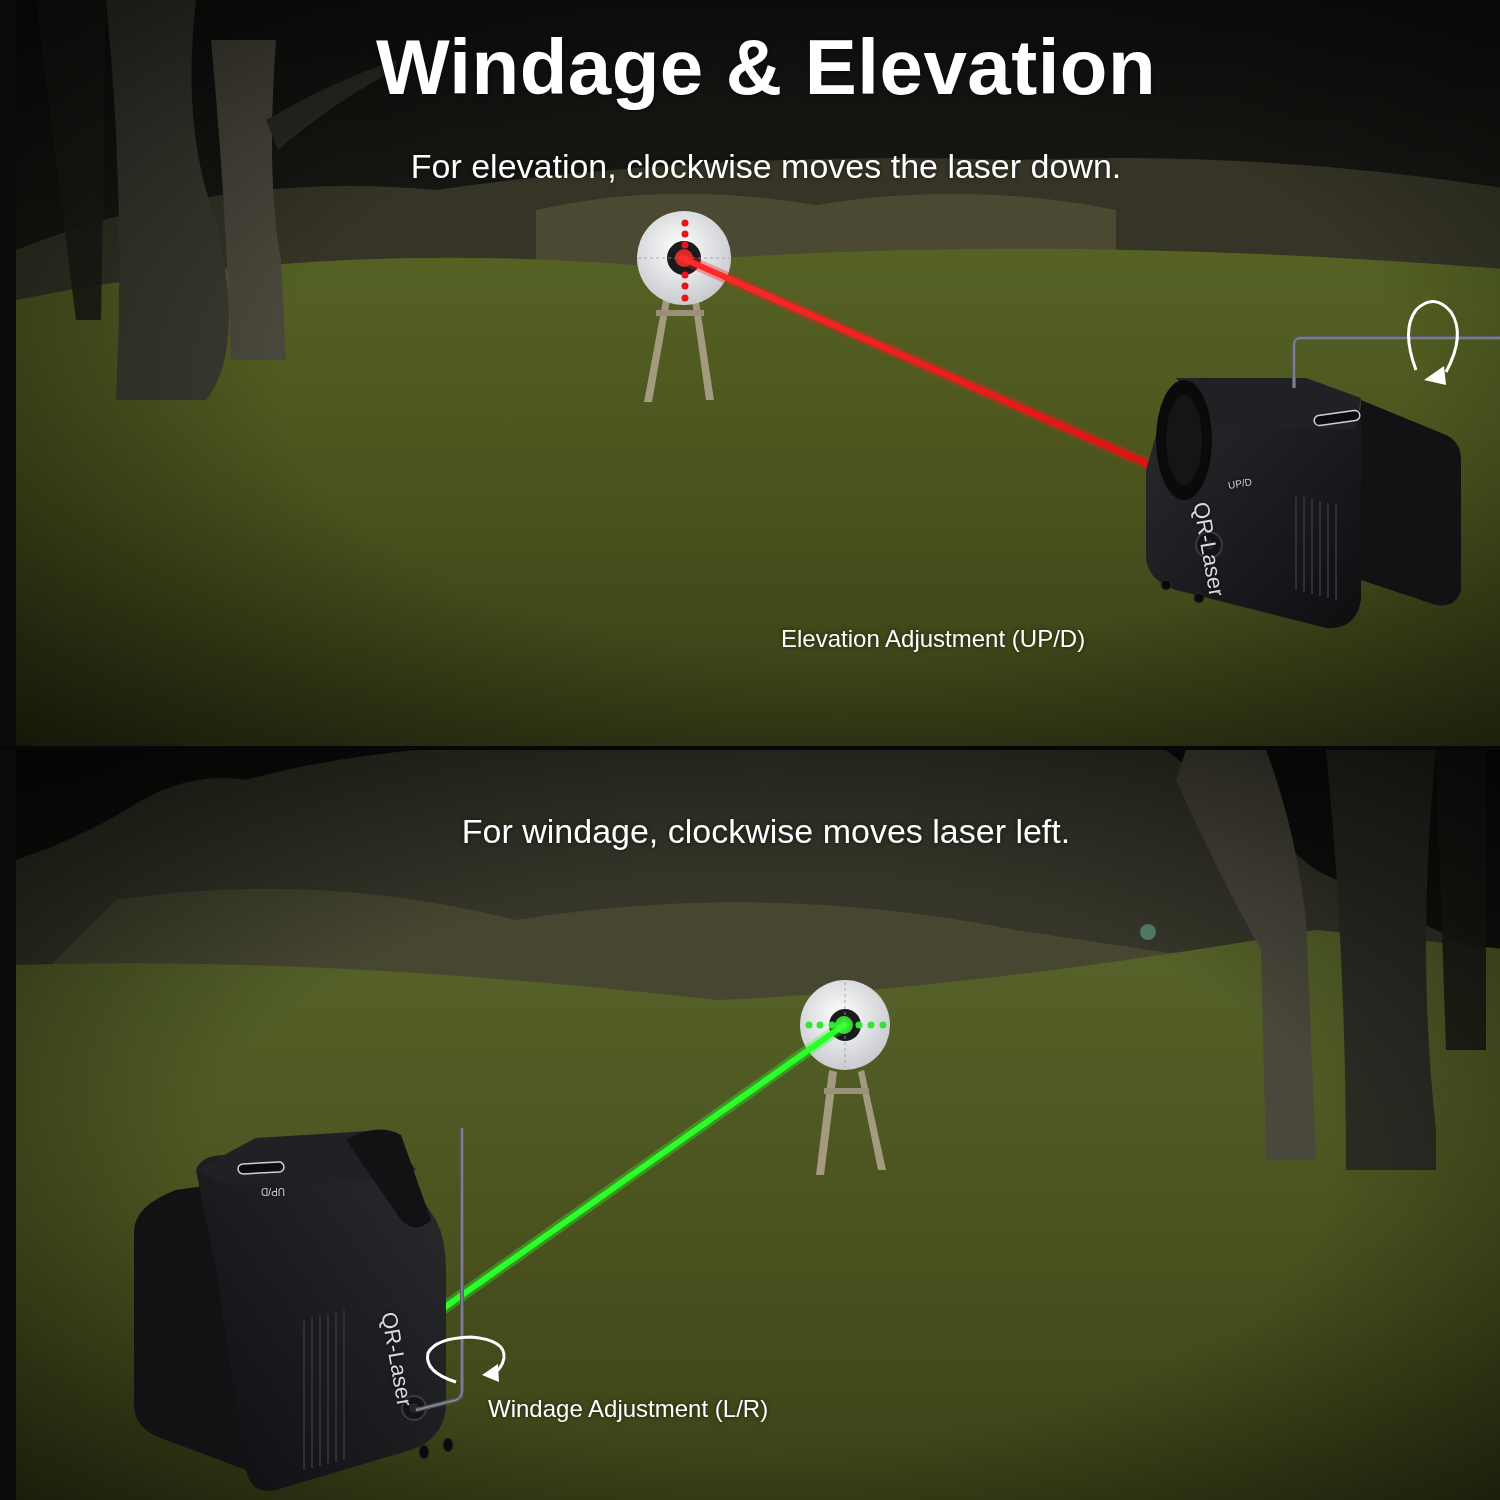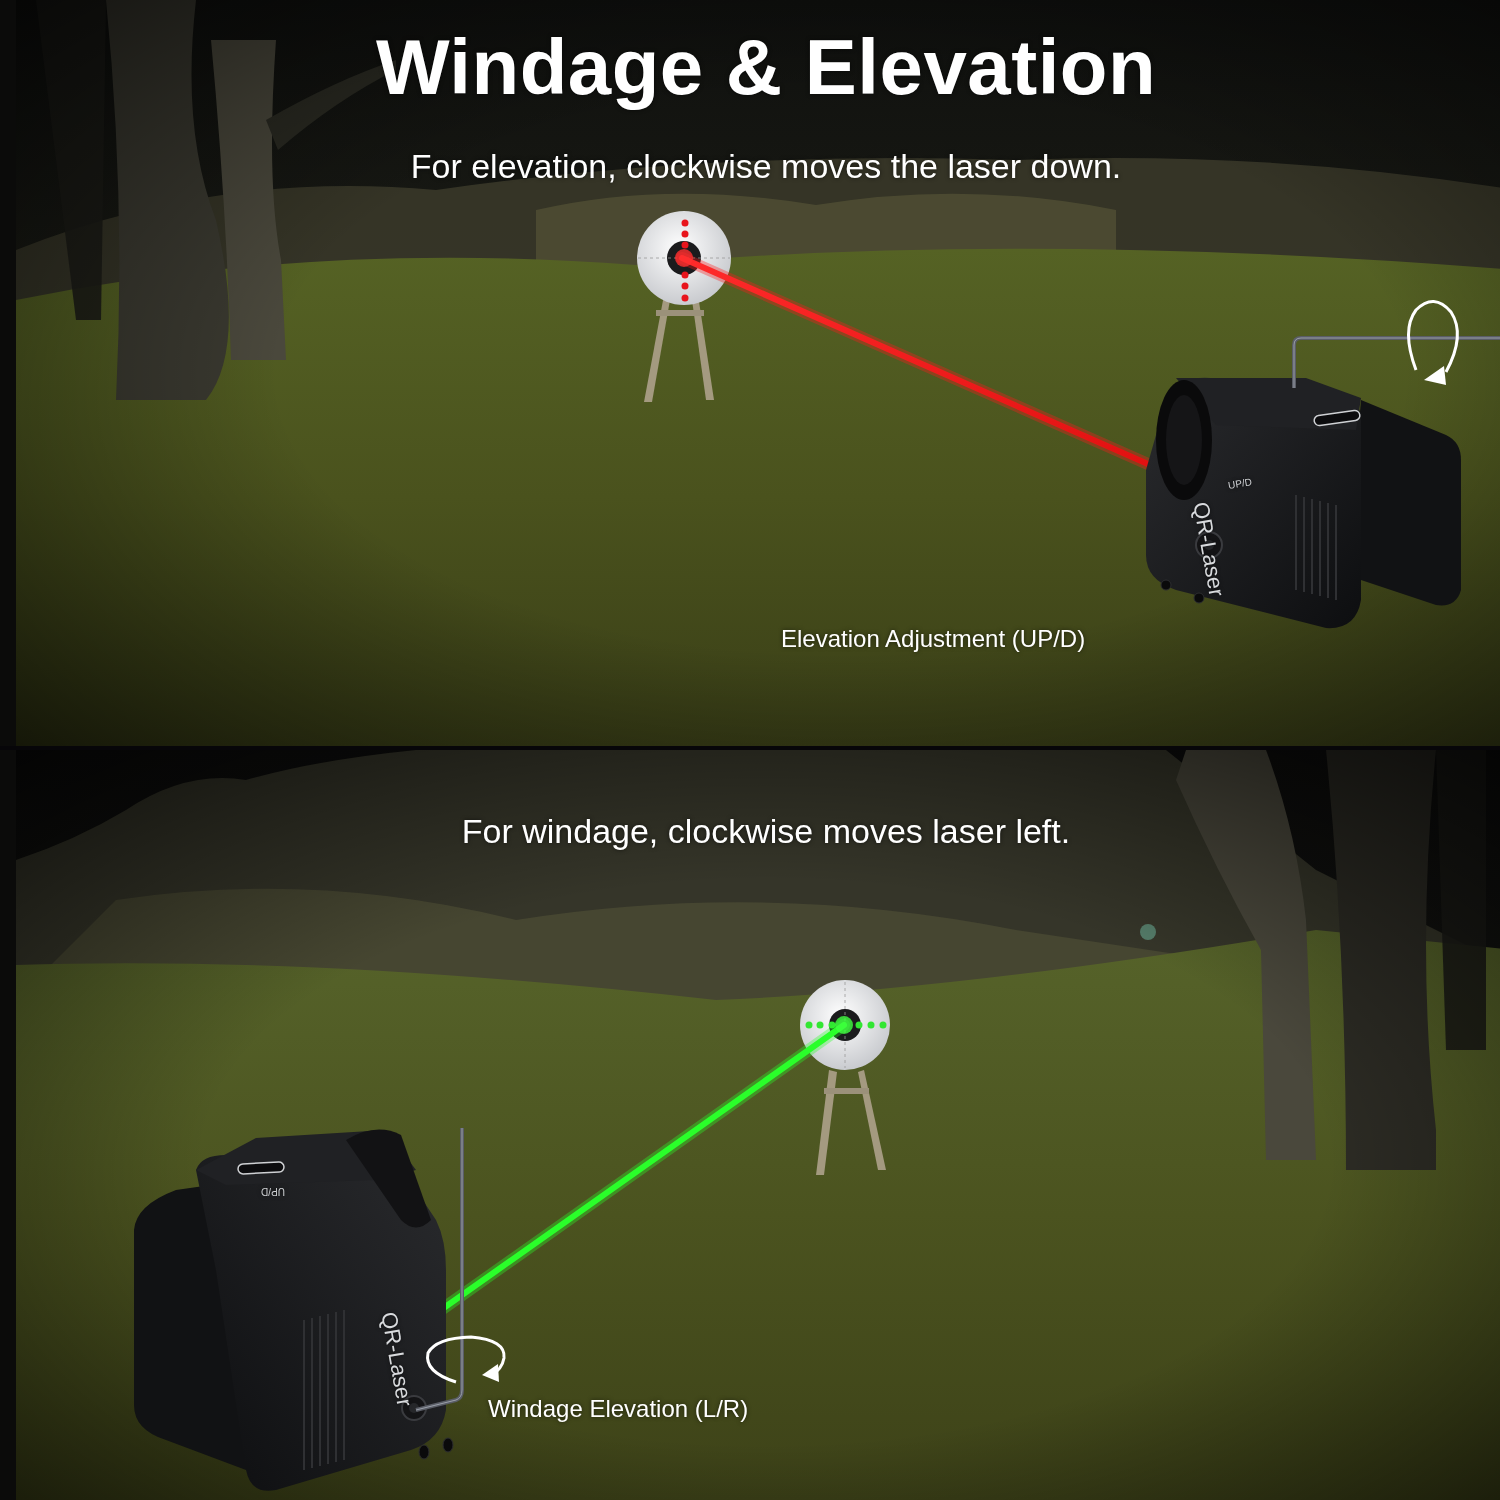--- a/index.html
+++ b/index.html
@@ -226,14 +226,14 @@
 
     <g>
       <path d="M440 632 Q408 622 412 603 Q420 588 455 587 Q490 590 488 608 Q486 620 474 626" fill="none" stroke="#ffffff" stroke-width="3"></path>
       <polygon points="466,625 482,614 483,632" fill="#ffffff"></polygon>
     </g>
   </svg>
 
   <div class="txt subtitle" style="top:62px;">For windage, clockwise moves laser left.</div>
   <div class="txt" style="left:245px; top:436px; font-size:10px; color:#cfd1d4; transform:rotate(180deg);">UP/D</div>
   <div class="txt" style="left:385px; top:560px; transform:rotate(80deg); transform-origin:left top; font-size:22px; color:#d8dadd;">QR-Laser</div>
-  <div class="txt caption" style="left:472px; top:645px;">Windage Elevation (L/R)</div>
+  <div class="txt caption" style="left:472px; top:645px;">Windage Adjustment (L/R)</div>
 </div>
 
 </body></html>

